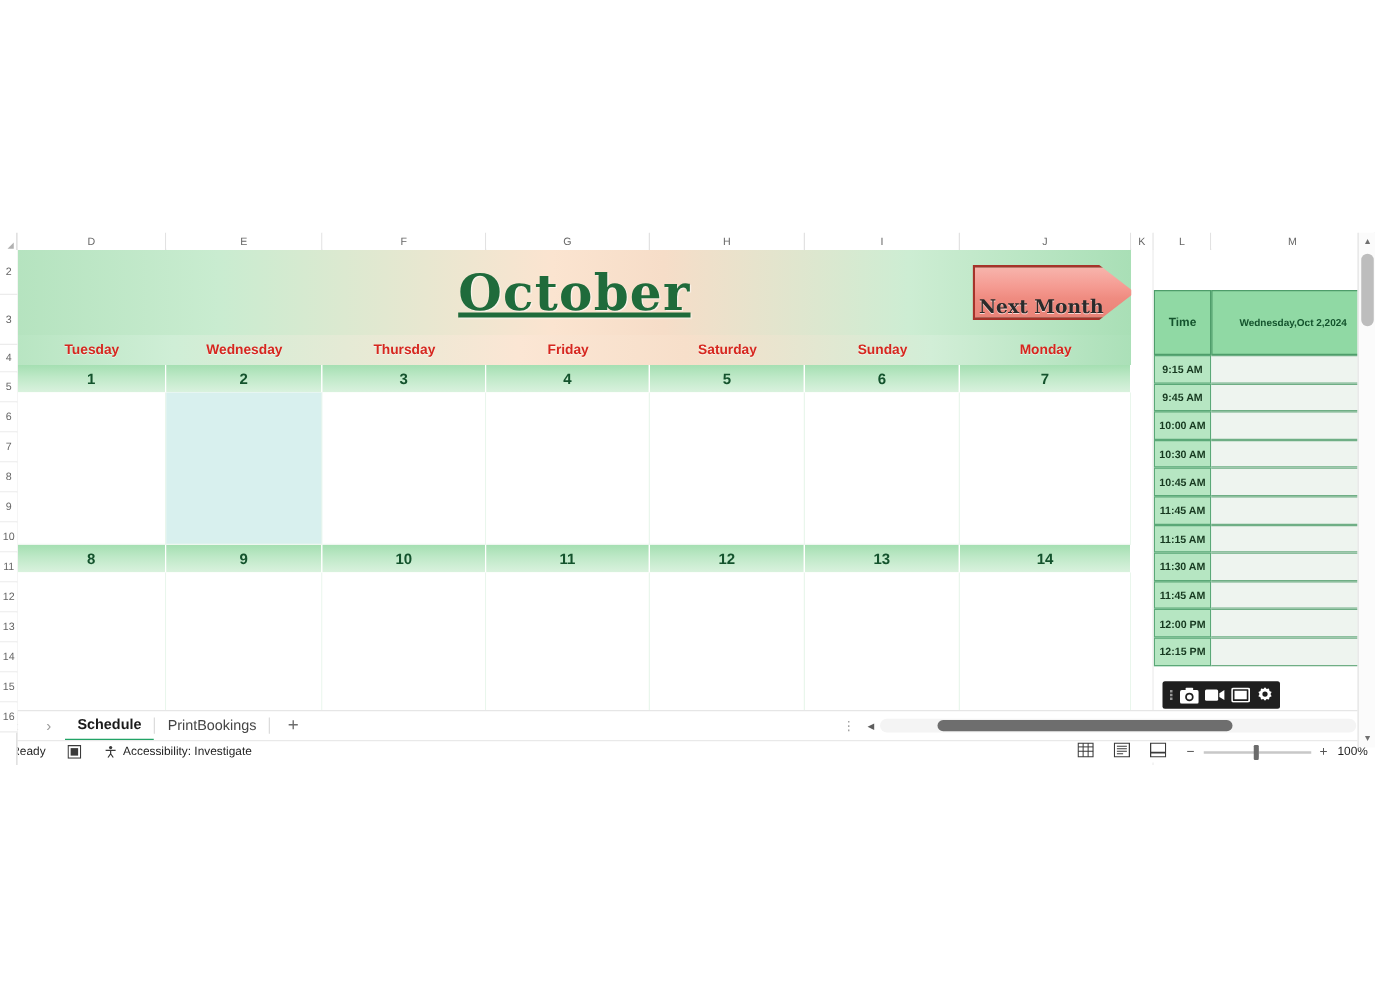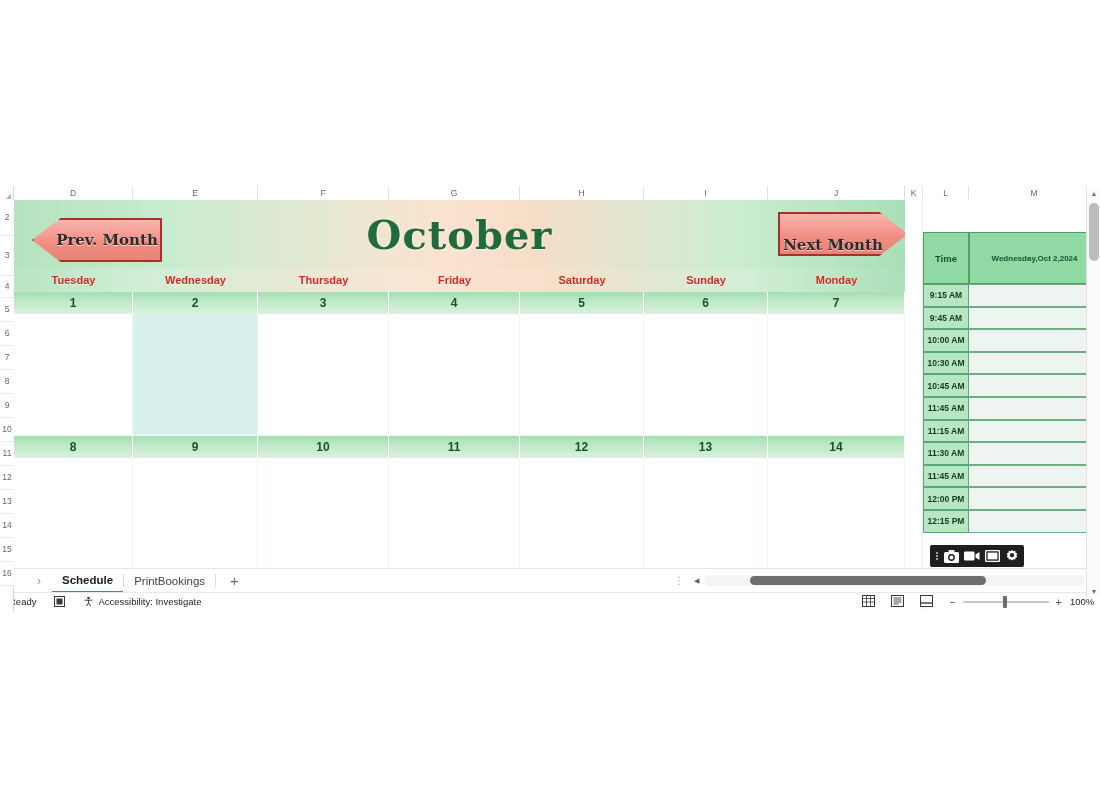--- a/index.html
+++ b/index.html
@@ -65,20 +65,21 @@
     position:absolute; left:0; width:891px;
     background:linear-gradient(90deg,#b5e3bf 0%,#c9ecd0 18%,#fbe4d0 48%,#f6ddc8 58%,#cdedd3 80%,#a9dfb6 100%);
   }
   .title-band { top:0px; height:68px; }
   .cal-title {
     position:absolute; left:0; top:0; width:891px; height:68px;
     display:flex; align-items:center; justify-content:center;
     font-family:"DejaVu Serif", serif; font-weight:bold;
     font-size:40px; color:#1f6b3b; letter-spacing:1px;
     text-shadow:1px 1px 0 rgba(255,255,255,.55);
+    text-decoration:underline;
   }
   .dow-band {
     top:68px; height:24px;
     background:linear-gradient(90deg,#b8e5c2 0%,#cfeed6 14%,#fbe6d4 45%,#f7dfca 60%,#d2eed7 82%,#abe0b8 100%);
   }
   .dow-row {
     position:absolute; left:0; top:68px; width:891px; height:24px;
     display:flex;
   }
   .dow-cell {
@@ -262,23 +263,20 @@
     <div class="row-cell" style="height:24px">16</div>
   </div>
 
   <div class="grid">
 
     <div class="cal">
 
       <div class="cal-band title-band"></div>
       <div class="cal-title">October</div>
 
-      <div class="arrow-btn arrow-prev">
-        <span>Prev. Month</span>
-      </div>
       <div class="arrow-btn arrow-next">
         <span>Next Month</span>
       </div>
 
       <div class="cal-band dow-band"></div>
       <div class="dow-row">
         <div class="dow-cell" style="width:119px">Tuesday</div>
         <div class="dow-cell" style="width:125px">Wednesday</div>
         <div class="dow-cell" style="width:131px">Thursday</div>
         <div class="dow-cell" style="width:131px">Friday</div>

